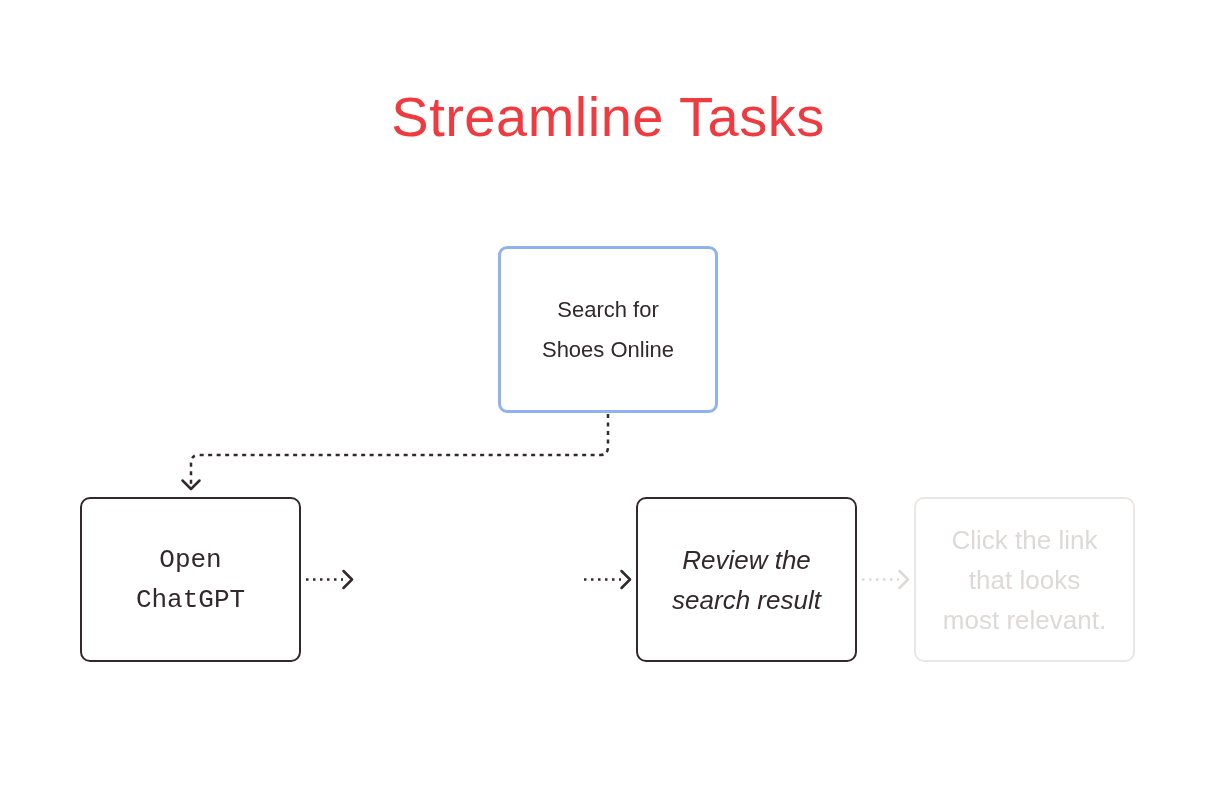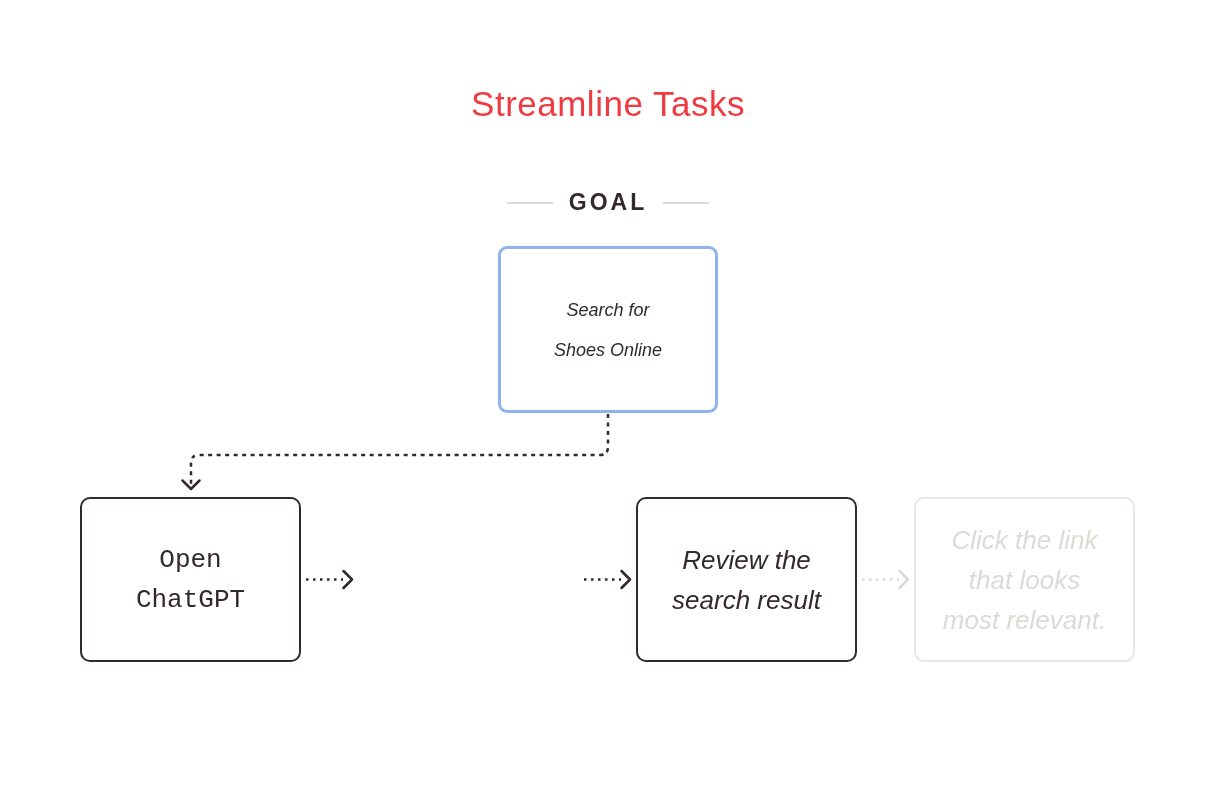--- a/index.html
+++ b/index.html
@@ -16,21 +16,21 @@
   body{font-family:"Liberation Sans","DejaVu Sans",sans-serif;color:var(--ink);}
   .canvas{
     position:relative;
     width:1216px;height:800px;
     background:#fff;
     overflow:hidden;
   }
   .page-title{
     position:absolute;top:84px;left:0;width:1216px;
     text-align:center;
-    font-size:35px;font-weight:500;letter-spacing:.5px;
+    font-size:56px;font-weight:500;letter-spacing:.5px;
     color:var(--title-red);
   }
   .divider{
     position:absolute;
     display:flex;align-items:center;justify-content:center;
   }
   .divider .rule{
     height:2px;background:var(--divider-line);
   }
   .divider .rule.grow{flex:1;}
@@ -59,29 +59,29 @@
   .node-label{
     white-space:pre-line;
     font-size:26px;line-height:40px;
     color:var(--ink);
   }
   .goal-node{
     left:498px;top:246px;width:220px;height:167px;
     border:3.5px solid var(--goal-border-blue);
     border-radius:9px;
   }
-  .goal-node .node-label{font-size:18px;font-style:italic;}
+  .goal-node .node-label{font-size:22px;}
   .task-node{
     top:497px;width:221px;height:165px;
     border:2.5px solid var(--ink);
   }
   .task-node.pos-0{left:80px;font-family:Liberation Mono, monospace;}
   .task-node.pos-1{left:358px;}
   .task-node.pos-2{left:636px;font-style:italic;}
-  .task-node.pos-3{left:914px;font-style:italic;}
+  .task-node.pos-3{left:914px;}
   .task-node.ghost{
     border-color:var(--ghost-border);
     border-width:2px;
   }
   .task-node.ghost .node-label{color:var(--ghost-text);}
   .wires{
     position:absolute;inset:0;width:1216px;height:800px;
     pointer-events:none;
   }
   .wires path, .wires line{fill:none;}
@@ -91,25 +91,20 @@
   .dotted{stroke-width:2.5;stroke-dasharray:2.5 4.5;}
   .head{stroke-width:2.5;stroke-linecap:round;stroke-linejoin:round;}
 </style>
 </head>
 <body>
 
 <div class="canvas">
 
   <div class="page-title">Streamline Tasks</div>
 
-  <div class="divider goal-divider">
-    <span class="rule fixed"></span>
-    <span class="divider-label">GOAL</span>
-    <span class="rule fixed"></span>
-  </div>
 
   <div class="node goal-node">
     <div class="node-label">Search for
 Shoes Online</div>
   </div>
 
   <svg class="wires" viewBox="0 0 1216 800" xmlns="http://www.w3.org/2000/svg">
     <path class="dashed stroke-ink" d="M 608 414 L 608 447 Q 608 455 600 455 L 199 455 Q 191 455 191 463 L 191 484"></path>
     <path class="head stroke-ink" d="M 182.5 480.5 L 191 489 L 199.5 480.5"></path>
 

